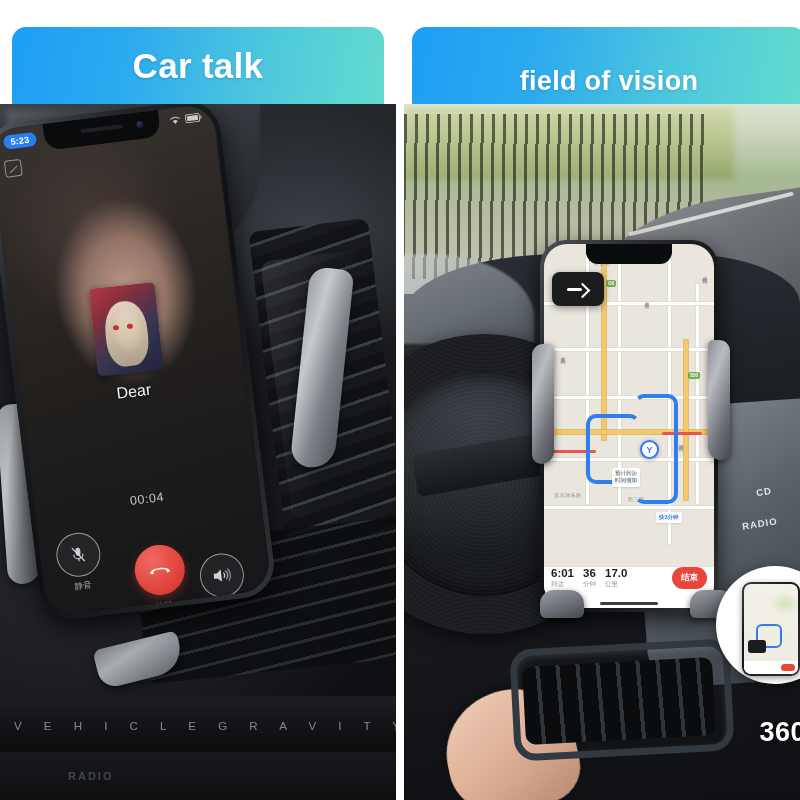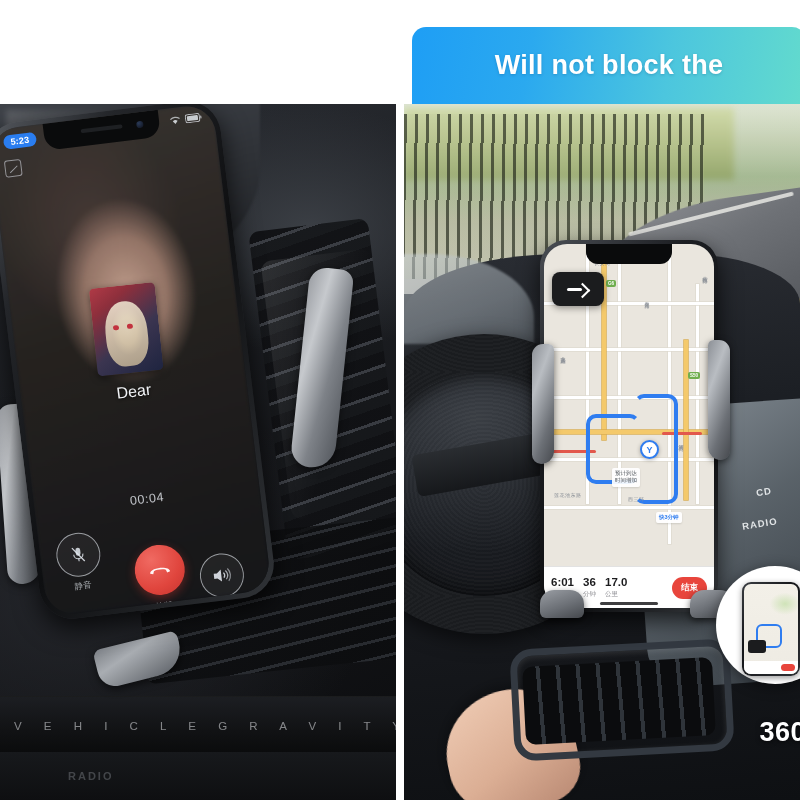--- a/index.html
+++ b/index.html
@@ -492,21 +492,21 @@
   .map-lbl-h { position: absolute; color: #8a8f96; font-size: 5px; letter-spacing: .5px; }
   .hw-shield {
     position: absolute; background: #6fae4e; color: #fff;
     font-size: 4.5px; padding: 1px 2px; border-radius: 2px; font-weight: bold;
   }
   
   .nav-bar {
     position: absolute; left: 0; right: 0; bottom: 0; height: 42px;
     background: #ffffff;
     border-top: .6px solid #e2e2e2;
-    display: flex; align-items: center;
+    display: flex; align-items: flex-start;
     padding: 0 7px;
   }
   .nav-stat { text-align: left; margin-right: 9px; }
   .nav-val { color: #1c1c1e; font-size: 11.5px; font-weight: bold; line-height: 1.05; }
   .nav-unit { color: #8e8e93; font-size: 6.5px; margin-top: 1px; }
   .end-btn {
     margin-left: auto;
     background: #e8453c; color: #fff;
     font-size: 8.5px; font-weight: bold;
     padding: 5px 9px; border-radius: 13px;
@@ -662,20 +662,23 @@
                 <path d="M14 4.6a7 7 0 0 1 0 8.8" stroke="#e2e7ee" stroke-width="1.2" fill="none" opacity=".7"></path>
                 <path d="M16.2 2.8a9.6 9.6 0 0 1 0 12.4" stroke="#e2e7ee" stroke-width="1.2" fill="none" opacity=".55"></path>
               </svg>
             </div>
             <div class="clabel clabel-spk">免提</div>
           </div>
         </div>
       </div>
     </div>
 
+    <div class="banner banner-left">
+      <div class="banner-text">Car talk</div>
+    </div>
   </div>
 
   <div class="panel panel-right">
 
     <div class="photo-right">
       <div class="windshield">
         <div class="tree-canopy"></div>
         <div class="trees"></div>
         <div class="grass-verge"></div>
         <div class="road"></div>
@@ -780,18 +783,19 @@
               <div class="mag-end"></div>
             </div>
           </div>
         </div>
       </div>
       <div class="deg-text">360</div>
     </div>
 
     <div class="banner banner-right">
       <div class="banner-text">
-        <span>Will not block the</span><br>
+        <br>
+        <span>field of vision</span>
       </div>
     </div>
   </div>
 
 </div>
 
 </body></html>

